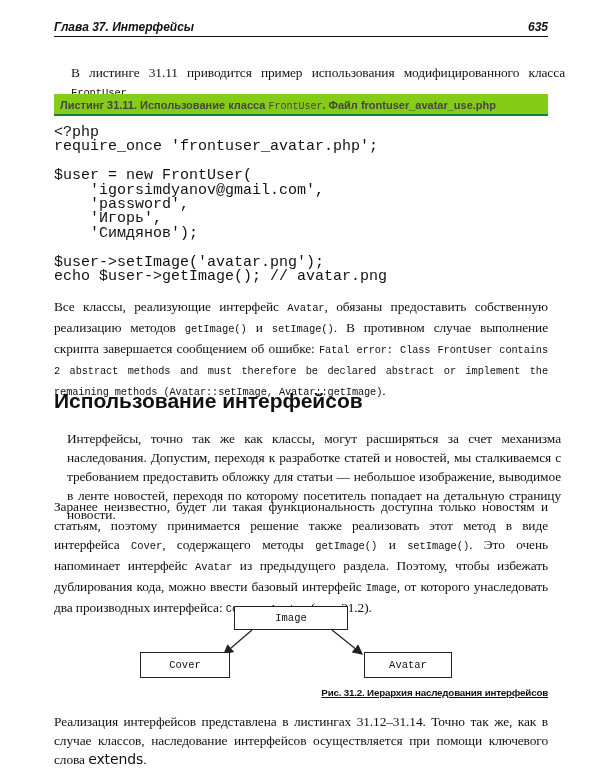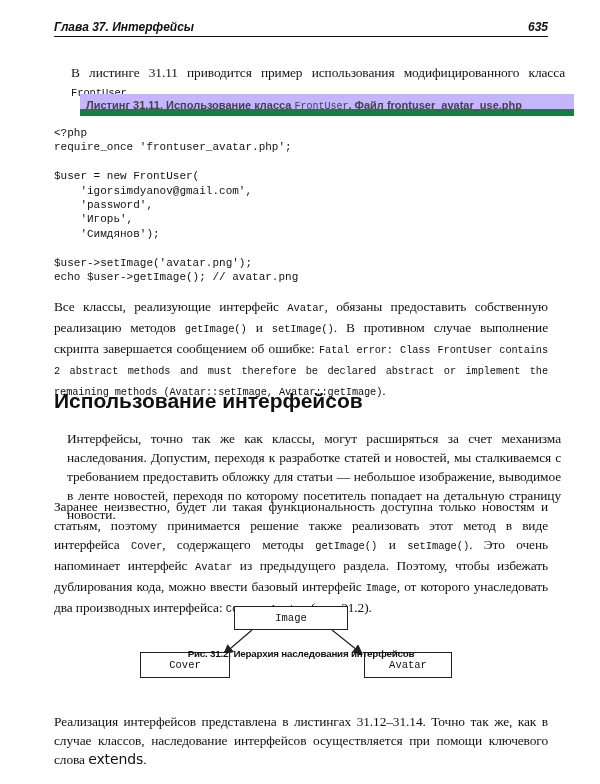--- a/index.html
+++ b/index.html
@@ -14,46 +14,46 @@
   .running-head .chapter { position: absolute; left: 0; top: 0; }
   .running-head .pagenum { position: absolute; right: 0; top: 0; text-align: right; }
   .para {
     position: absolute; left: 0; width: 494px;
     font-family: "Liberation Serif", serif; font-size: 13.4px; line-height: 19px;
     text-align: justify; letter-spacing: -0.1px;
   }
   .code-inline { font-family: "Liberation Mono", monospace; font-size: 10.5px; }
   .listing-caption {
     position: absolute; left: 0; top: 94px; width: 494px; height: 22px;
-    background: #c4b5fd; border-bottom: 7px solid #15803d;
+    background: #84cc16; border-bottom: 2px solid #15803d;
     font-family: "Liberation Sans", sans-serif; font-weight: bold; font-size: 11px;
-    color: #444; line-height: 22px; padding-left: 6px; box-sizing: border-box; margin-left: 26px;
+    color: #444; line-height: 22px; padding-left: 6px; box-sizing: border-box;
   }
   .listing-caption .mono { font-family: "Liberation Mono", monospace; font-weight: normal; font-size: 10px; }
   .code-block {
     position: absolute; left: 0; top: 126px; width: 494px;
-    font-family: "Liberation Mono", monospace; font-size: 11px; line-height: 14.4px;
+    font-family: "Liberation Mono", monospace; font-size: 15px; line-height: 14.4px;
     white-space: pre; color: #111;
   }
   .error-mono { font-family: "Liberation Mono", monospace; font-size: 10.3px; }
   h2.section {
     position: absolute; left: 0; top: 388px; margin: 0;
     font-family: "Liberation Sans", sans-serif; font-weight: bold; font-size: 21px; line-height: 26px;
     color: #111;
   }
   .figure { position: absolute; left: 108px; top: 606px; width: 290px; height: 78px; }
   .box {
     position: absolute; border: 1.2px solid #222; background: #fff;
     font-family: "Liberation Mono", monospace; font-size: 10.5px; text-align: center;
     box-sizing: border-box;
   }
   .figure svg { position: absolute; left: 0; top: 0; }
   .fig-caption {
-    position: absolute; left: 0; top: 648px; width: 494px; text-align: center;
-    font-family: "Liberation Sans", sans-serif; font-weight: bold; font-size: 9.8px; letter-spacing: -0.2px;
+    position: absolute; left: 0; top: 687px; width: 494px; text-align: right;
+    font-family: "Liberation Sans", sans-serif; font-weight: bold; font-size: 9.8px; letter-spacing: -0.2px; text-decoration: underline;
   }
 </style>
 </head>
 <body>
 
 <div class="page">
 
   <div class="running-head">
     <span class="chapter">Глава 37. Интерфейсы</span>
     <span class="pagenum">635</span>

